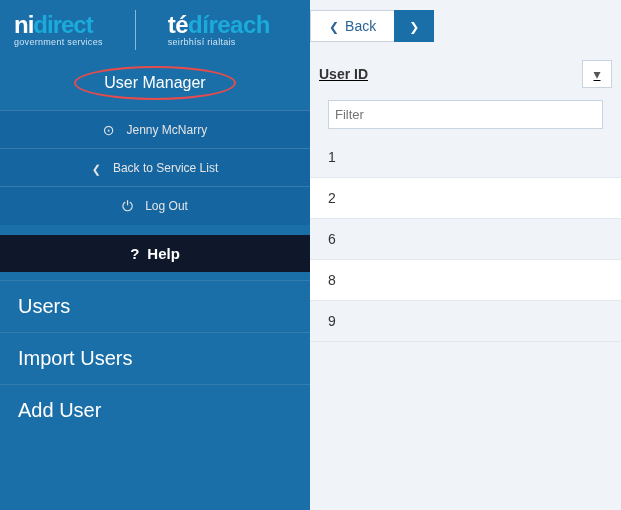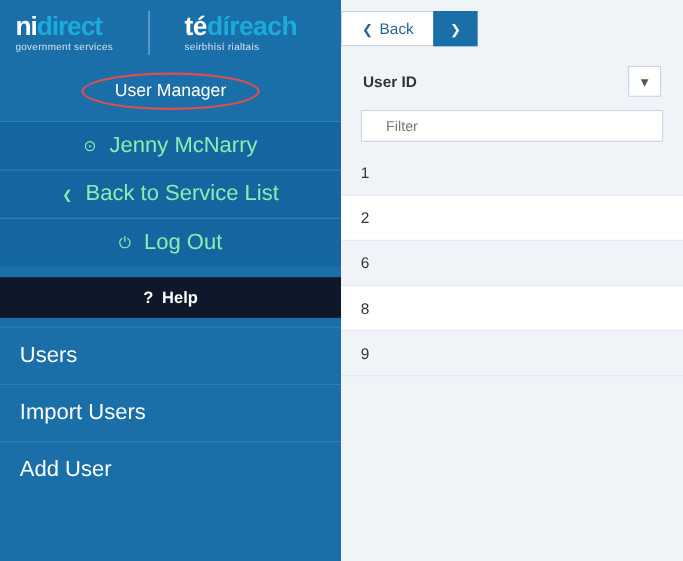--- a/index.html
+++ b/index.html
@@ -94,26 +94,26 @@
 
     
     .nav-buttons {
       display: flex;
       flex-direction: column;
       gap: 0;
     }
 
     .nav-btn {
       background-color: #1565a0;
-      color: #86efac;
+      color: #e5e5e5;
       border: none;
       border-top: 1px solid rgba(255,255,255,0.15);
       padding: 10px 16px;
       text-align: center;
-      font-size: 20px;
+      font-size: 12px;
       cursor: pointer;
       display: flex;
       align-items: center;
       justify-content: center;
       gap: 12px;
       width: 100%;
     }
 
     .nav-btn .icon {
       font-size: 15px;
@@ -209,22 +209,23 @@
     
     .table-area {
       padding: 10px 0 0 0;
       flex: 1;
       overflow: hidden;
     }
 
     .table-header-row {
       display: flex;
       align-items: center;
-      padding: 8px 20px;
+      padding: 8px 9px;
       background-color: #f0f4f8;
+      text-decoration: underline;
     }
 
     .col-user-id {
       font-size: 14px;
       font-weight: bold;
       color: #333;
       flex: 1;
     }
 
     .dropdown-btn {
@@ -239,21 +240,21 @@
       font-size: 13px;
       color: #555;
     }
 
     .filter-row {
       padding: 4px 18px 8px 18px;
     }
 
     .filter-input {
       width: 100%;
-      padding: 6px 22px;
+      padding: 6px 6px;
       border: 1px solid #c8d4e0;
       font-size: 13px;
       color: #999;
       background: white;
       outline: none;
     }
 
     .data-rows {
       display: flex;
       flex-direction: column;

